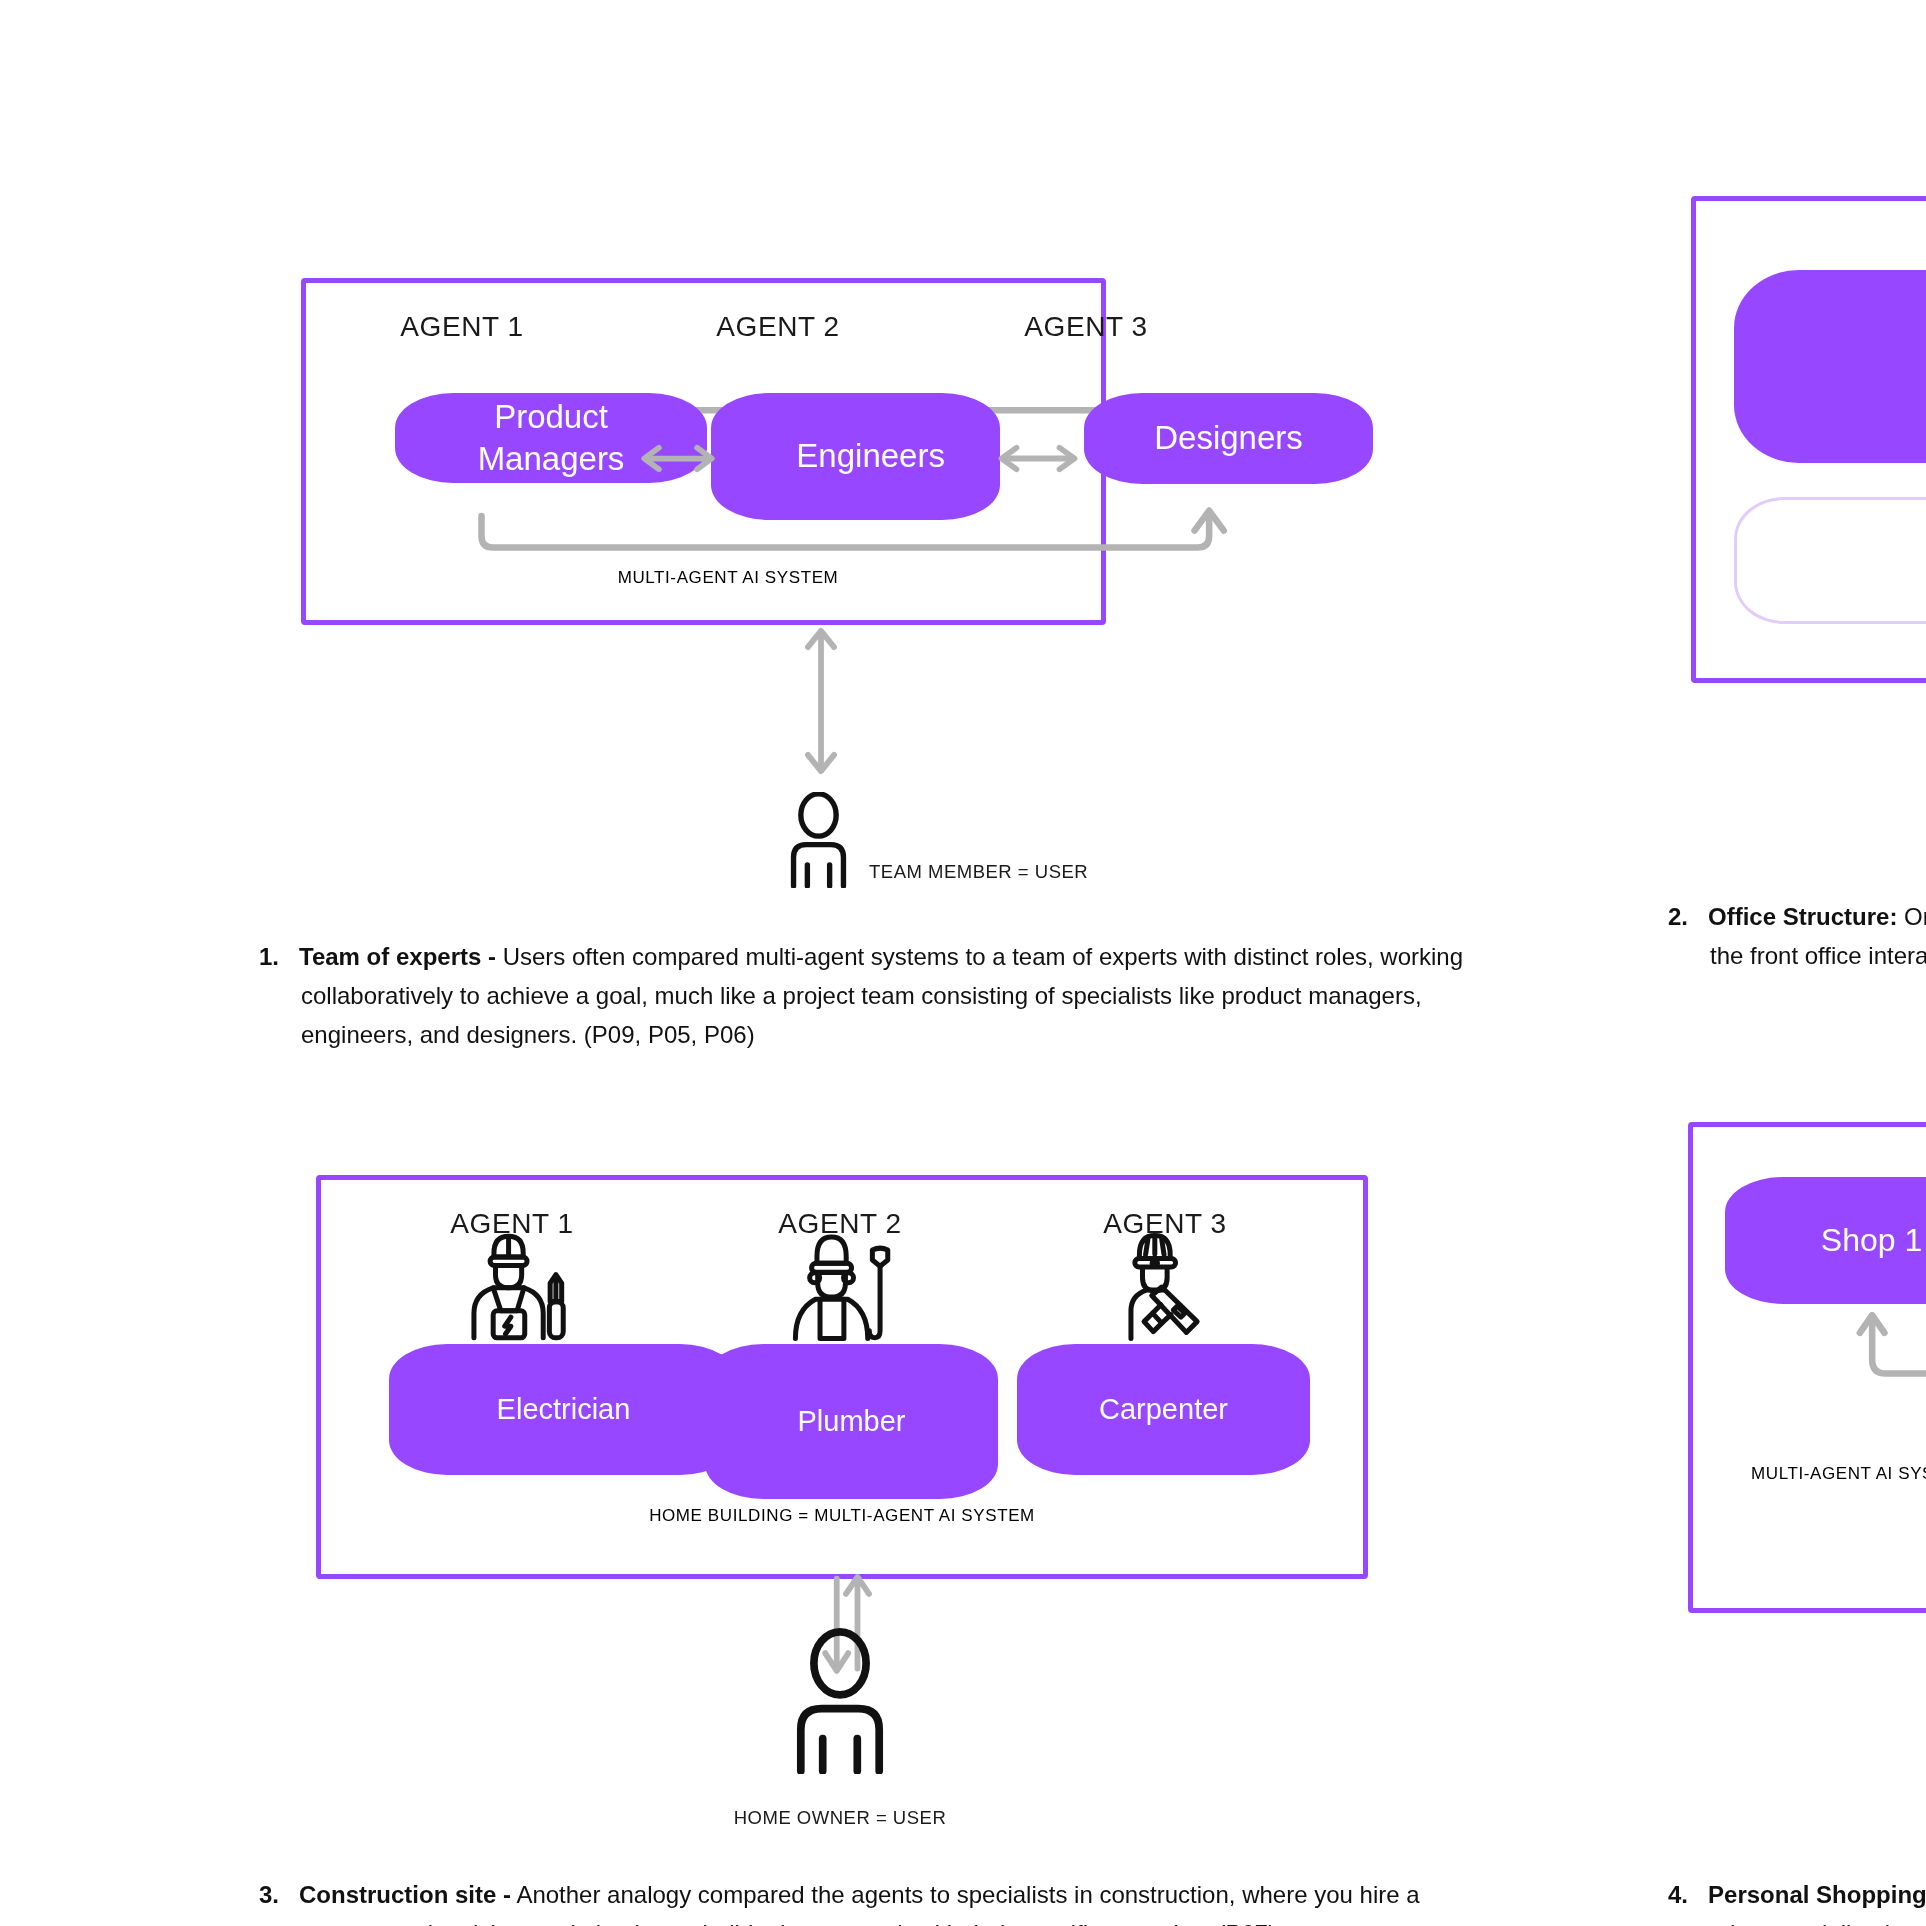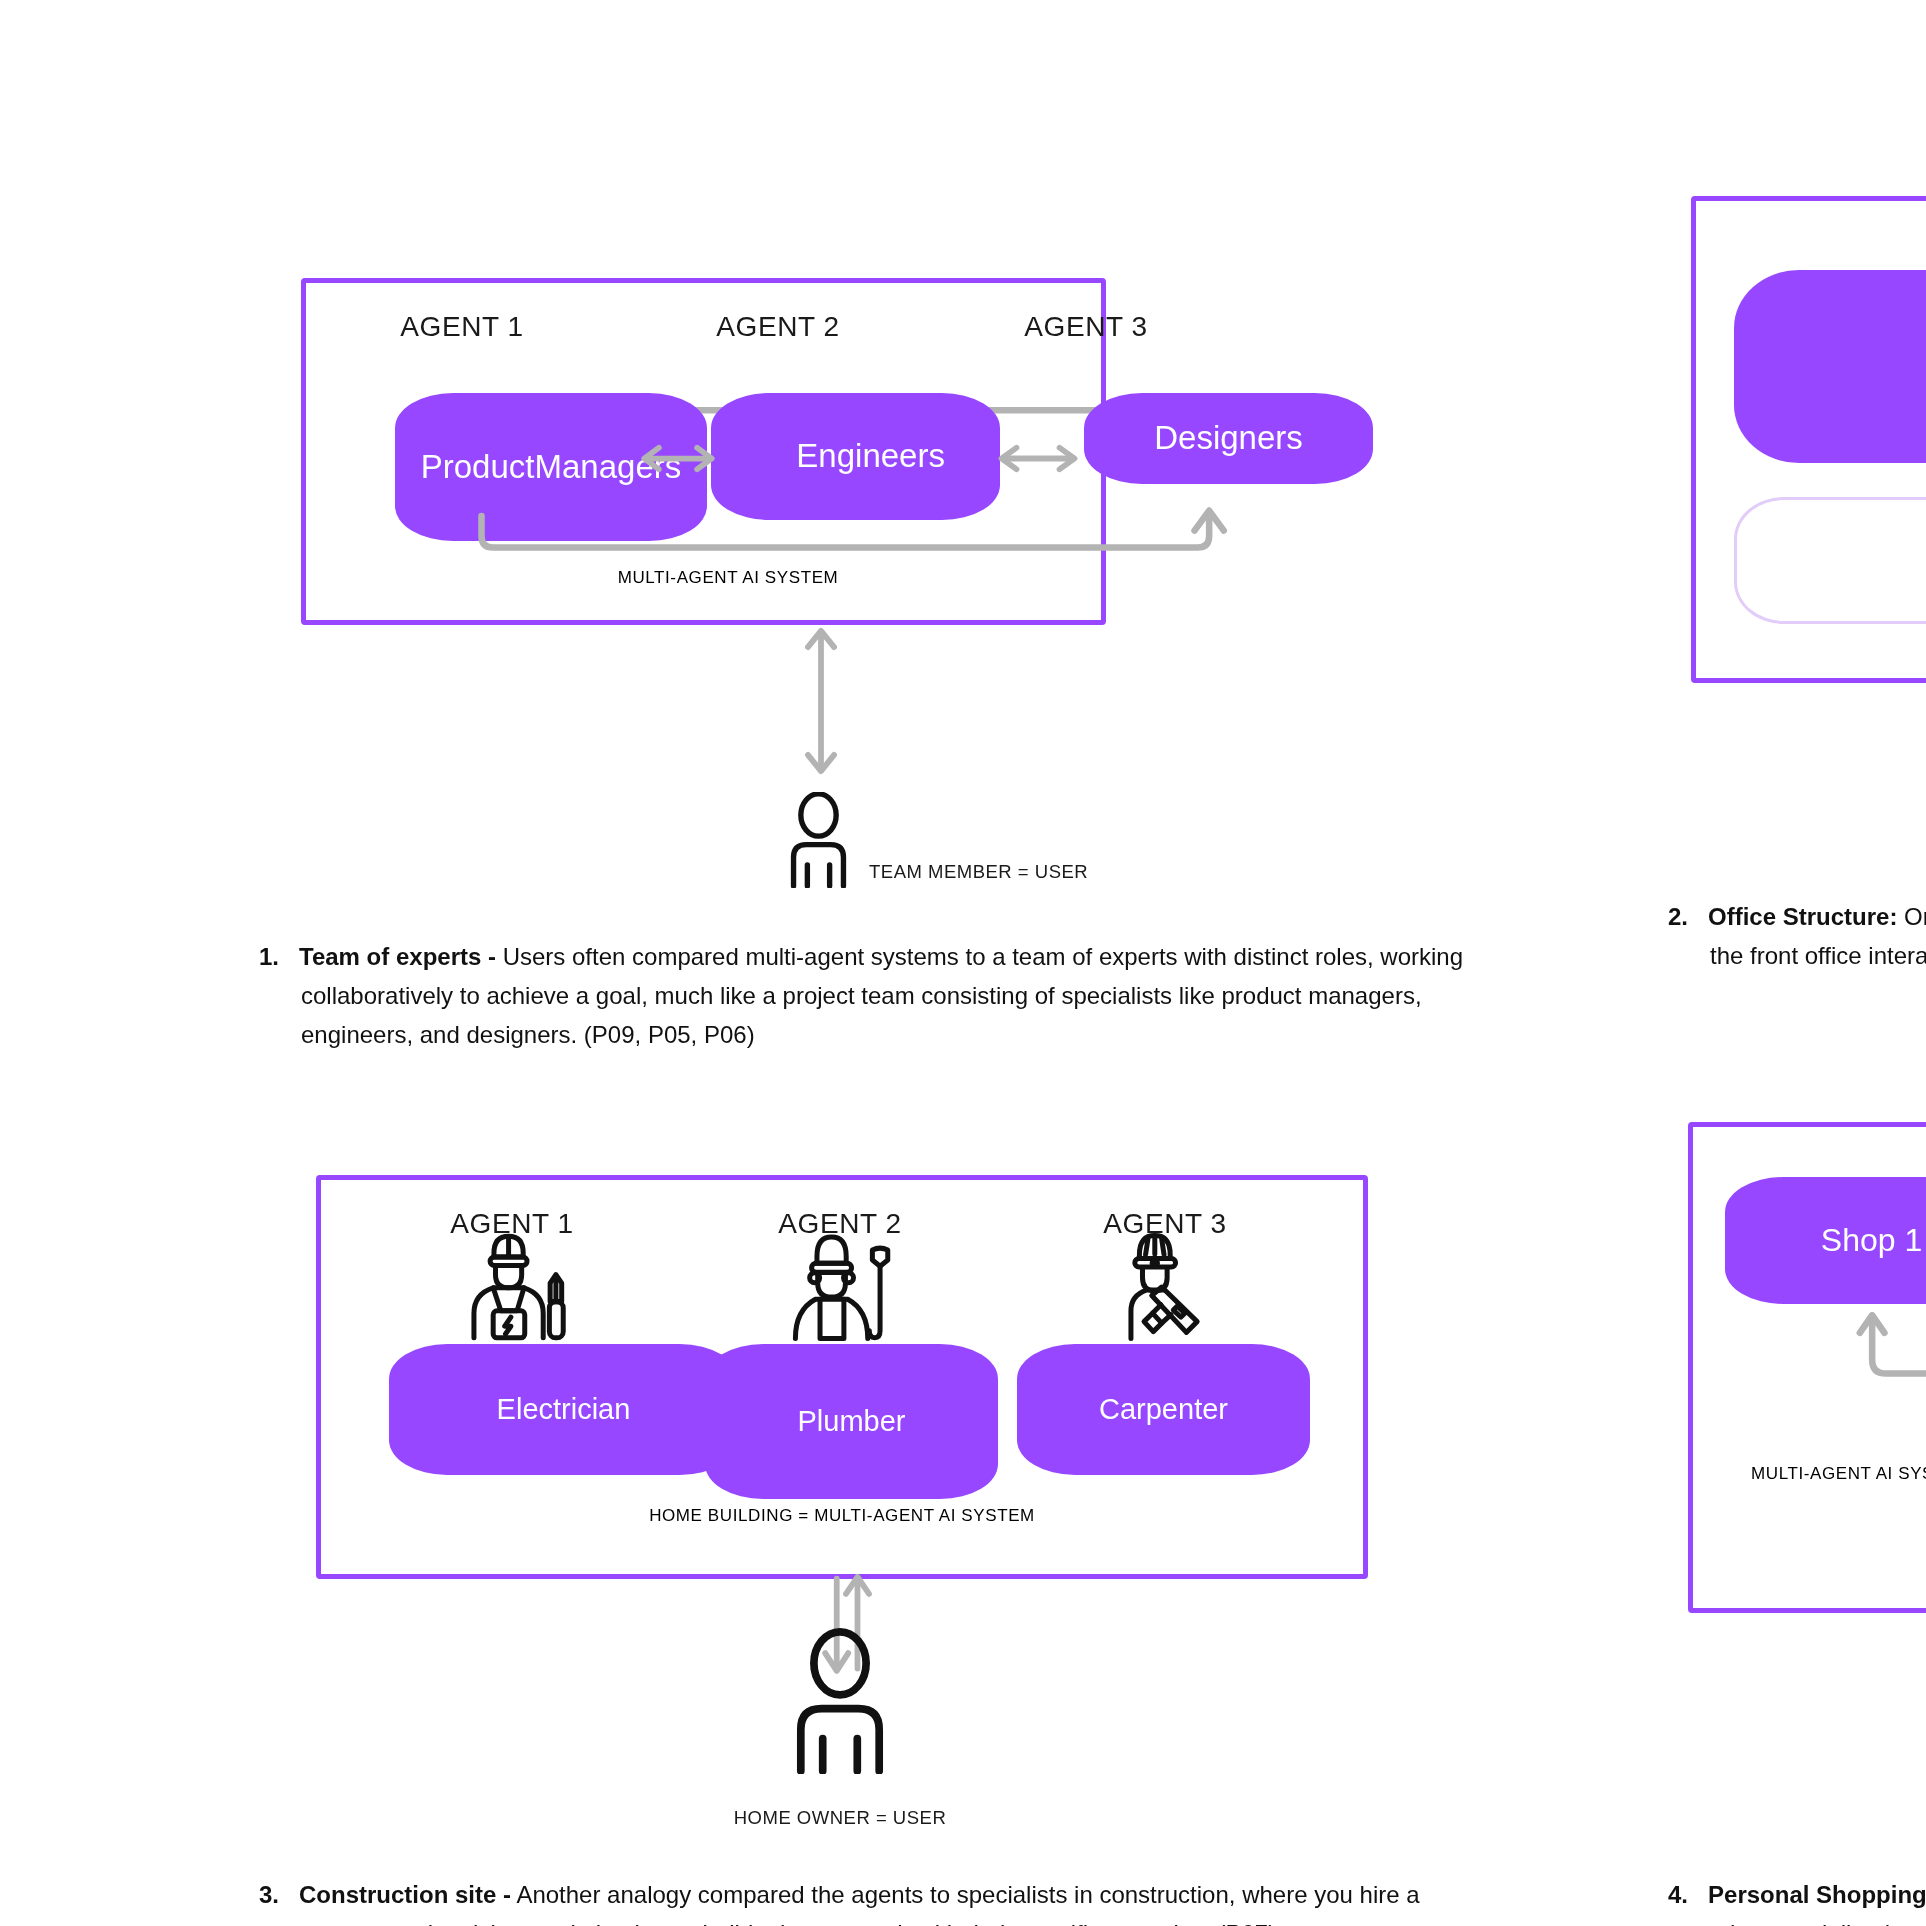--- a/index.html
+++ b/index.html
@@ -97,21 +97,21 @@
   <div class="agent-label" style="left:701px; top:311px; width:154px;">AGENT 2</div>
   <div class="agent-label" style="left:1009px; top:311px; width:154px;">AGENT 3</div>
 
   <div class="arrows" style="left:443px; top:339px; width:847px; height:108px;">
     <svg viewBox="0 0 2200 280">
       <path d="M 1990 290 L 1990 215 Q 1990 185 1960 185 L 130 185 Q 100 185 100 215 L 100 290" fill="none" stroke="#B3B3B3" stroke-width="17" stroke-linecap="round"></path>
       <path d="M 62 250 L 100 300 L 138 250" fill="none" stroke="#B3B3B3" stroke-width="17" stroke-linecap="round" stroke-linejoin="round"></path>
     </svg>
   </div>
 
-  <div class="pill" style="left:395px; top:393px; width:312px; height:148px; flex-direction:row;">
+  <div class="pill" style="left:395px; top:393px; width:312px; height:90px; flex-direction:column;">
     <span>Product</span>
     <span>Managers</span>
   </div>
   <div class="pill" style="left:711px; top:393px; width:289px; height:127px;padding-left:38px;">
     <span>Engineers</span>
   </div>
   <div class="pill" style="left:1084px; top:393px; width:289px; height:91px;">
     <span>Designers</span>
   </div>
 

